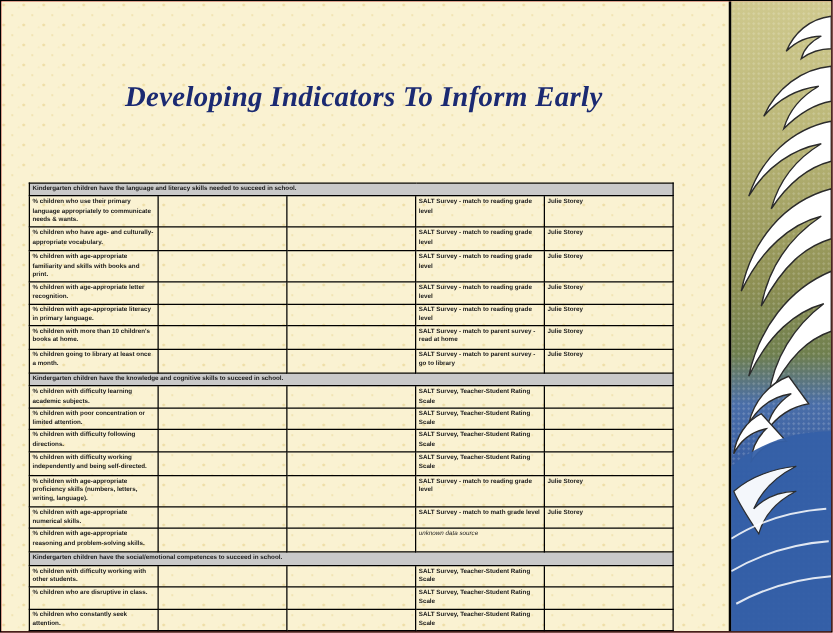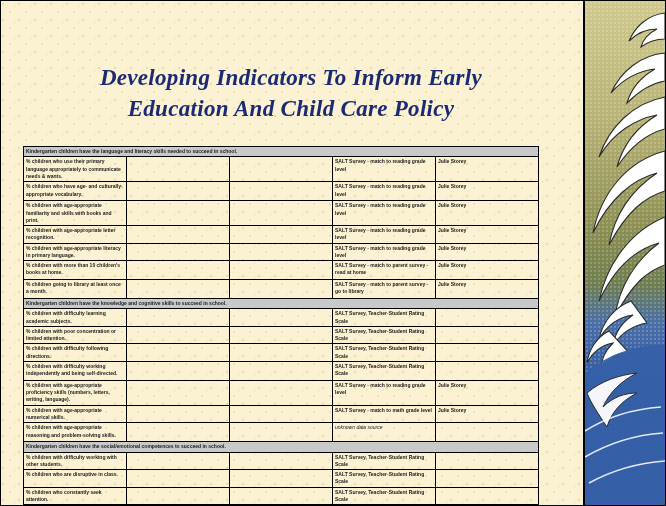--- a/index.html
+++ b/index.html
@@ -104,21 +104,20 @@
     </g>
     <g stroke="#ffffff" stroke-width="1.6" fill="none" opacity=".85">
       <path d="M0,430 C22,416 48,408 76,406"></path>
       <path d="M0,456 C24,442 50,434 78,432"></path>
       <path d="M4,482 C26,470 52,462 80,460"></path>
     </g>
   </svg>
 
   <div id="title">
     <div>Developing Indicators To Inform Early</div>
-    <div>Education And Child Care Policy</div>
   </div>
 
   <div id="tablewrap">
     <table id="indicators">
       <tbody id="tbody">
           <tr class="section">
             <td colspan="5">Kindergarten children have the language and literacy skills needed to succeed in school.</td>
           </tr>
           <tr>
             <td class="c1 tall2">% children who use their primary language appropriately to communicate needs &amp; wants.</td>

